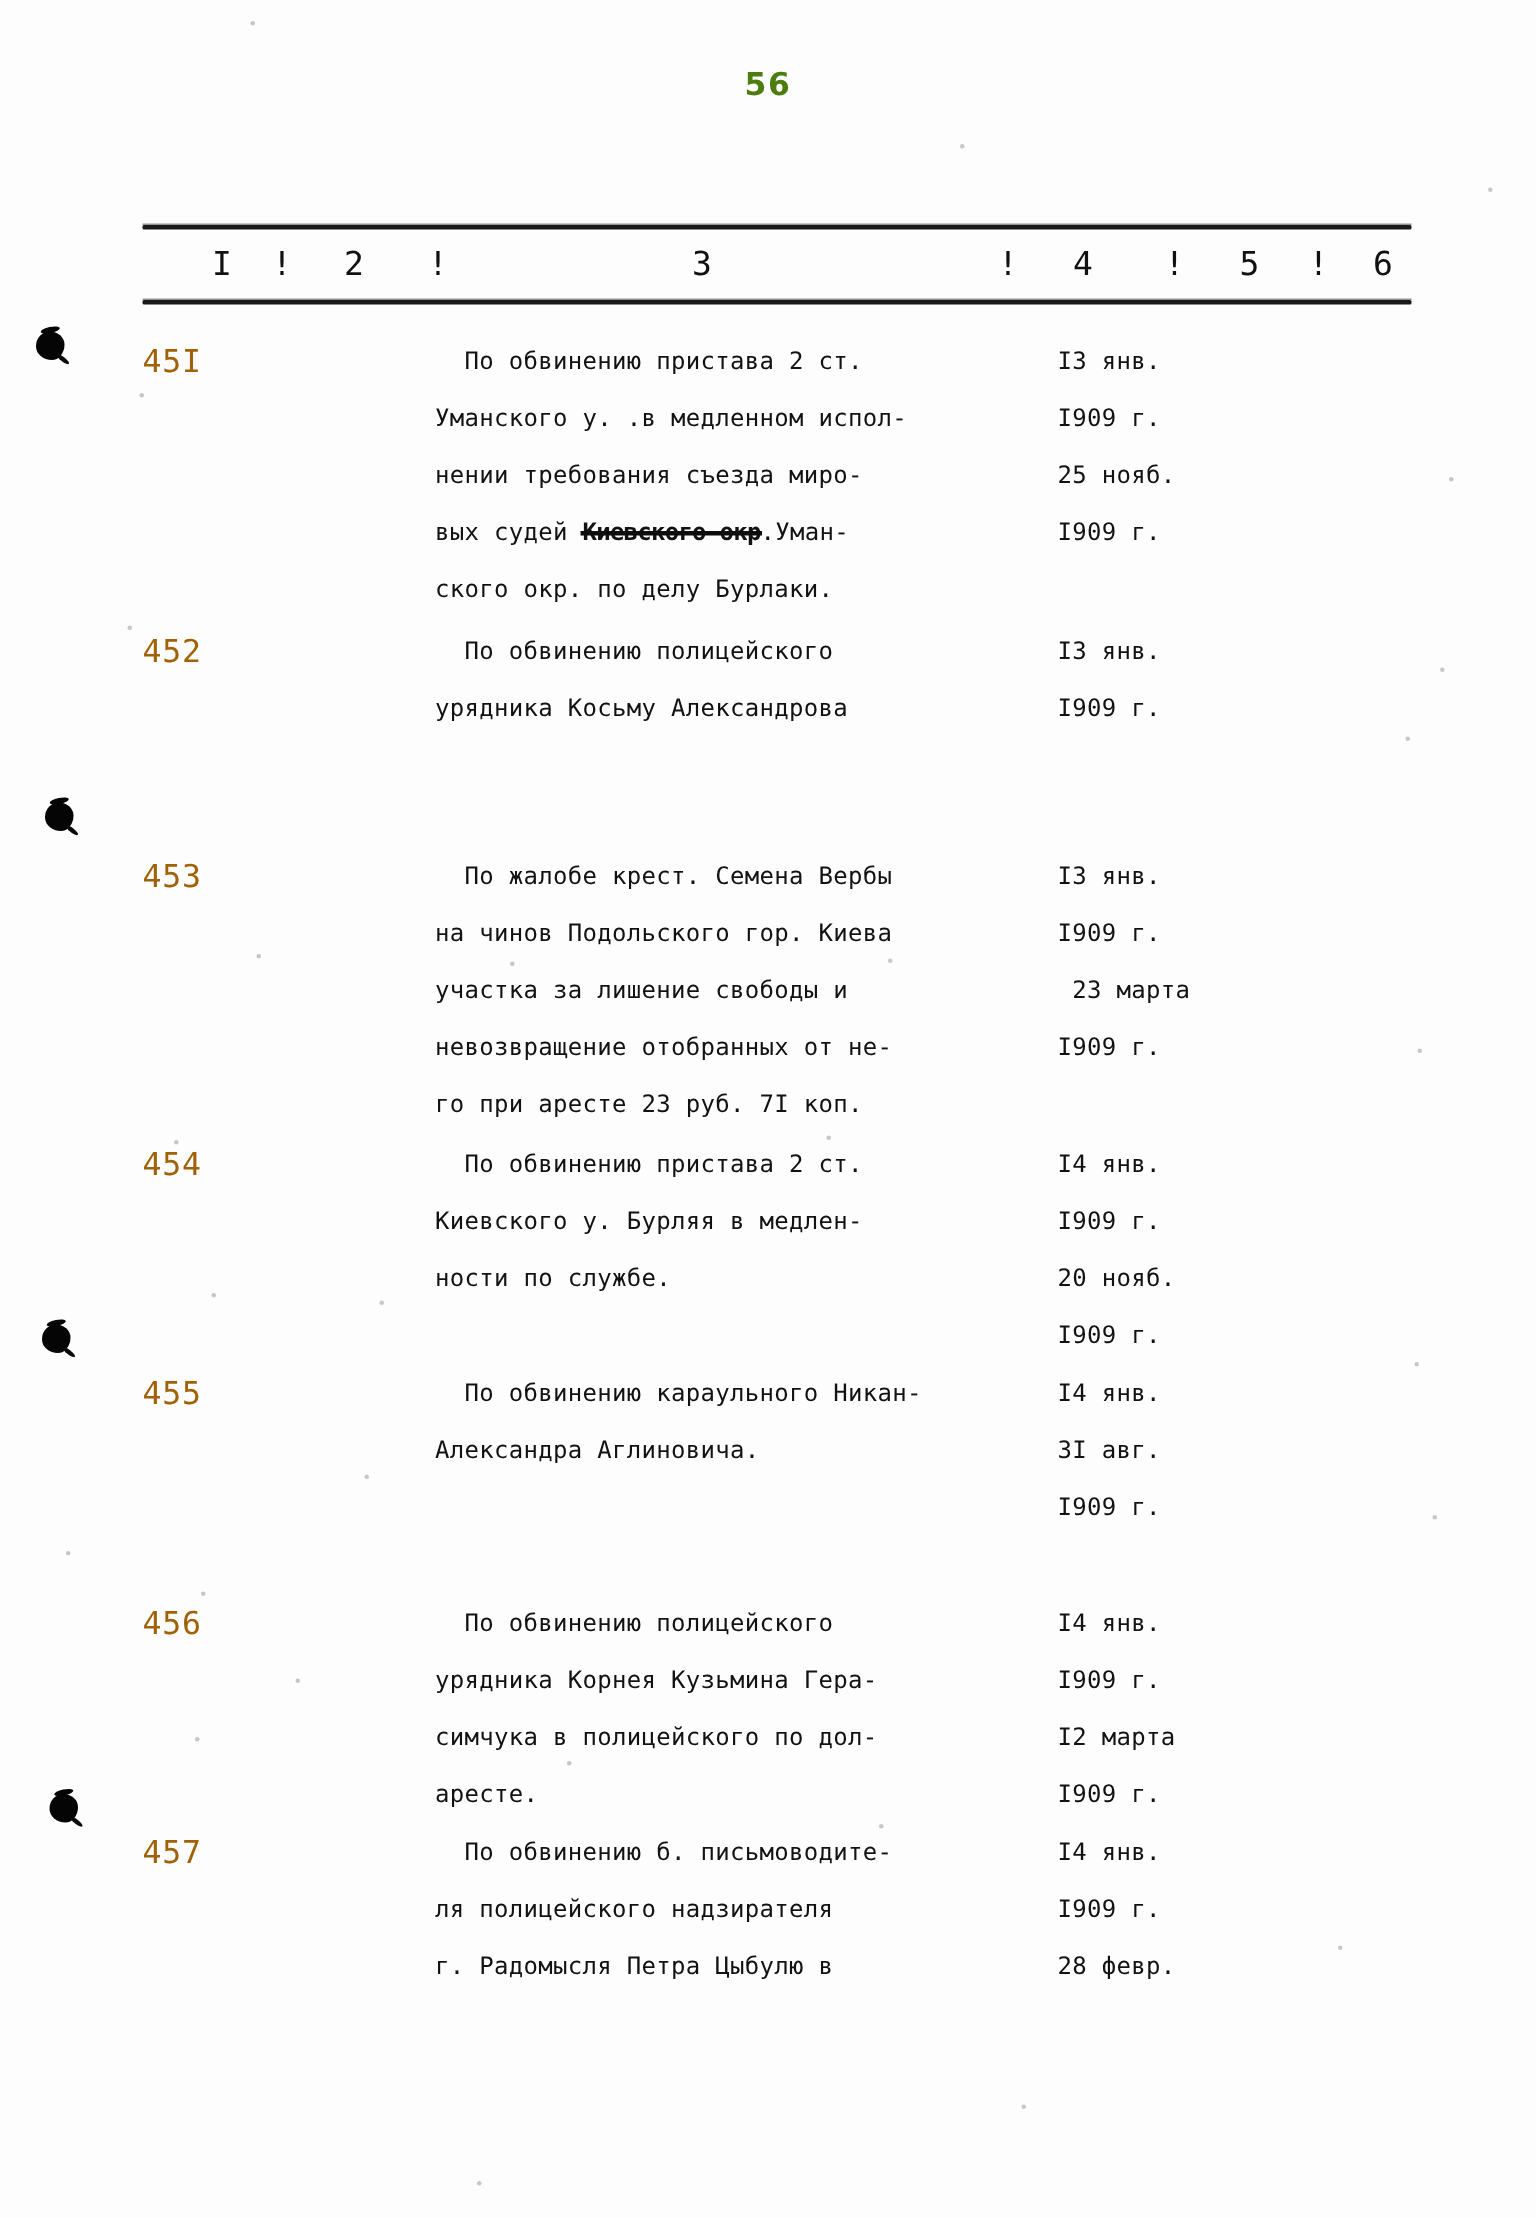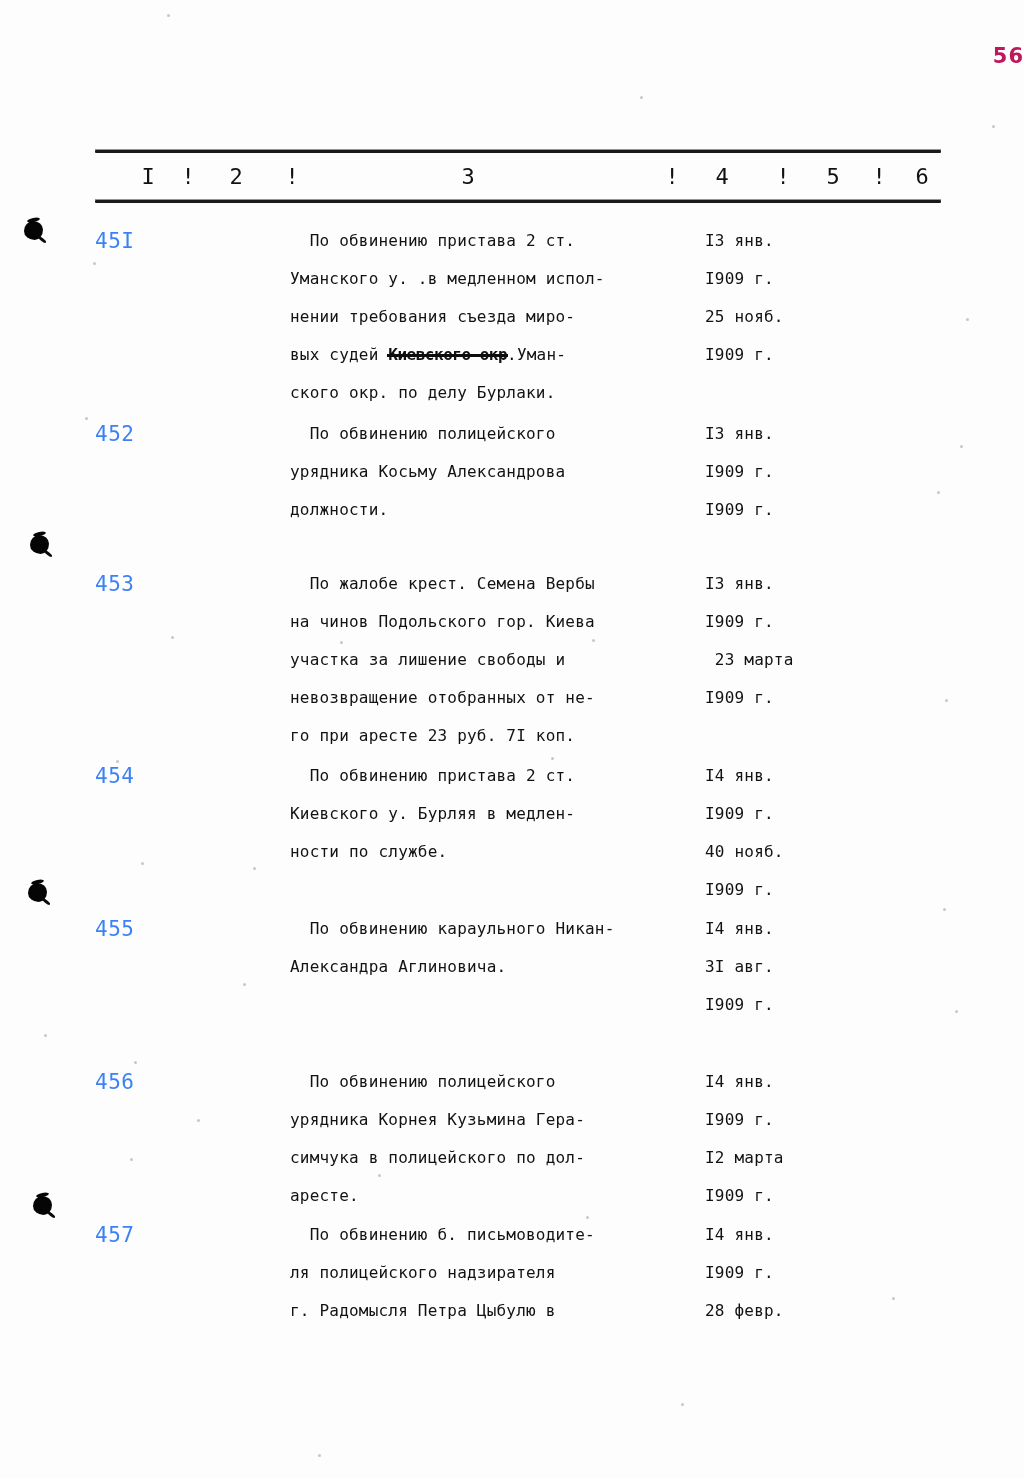--- a/index.html
+++ b/index.html
@@ -17,26 +17,26 @@
     font-family: "DejaVu Sans Mono", "Liberation Mono", monospace;
     color: #141414;
   }
 
   
   #page-number {
     position: absolute;
     top: 44px;
     left: 0;
     width: 1024px;
-    text-align: right;
+    text-align: center;
     font-family: "DejaVu Sans", "Liberation Sans", sans-serif;
     font-size: 21px;
     font-weight: 600;
     letter-spacing: 1px;
-    color: #be185d;
+    color: #4d7c0f;
   }
 
   
   #table-head {
     position: absolute;
     left: 95px;
     top: 150px;
     width: 846px;
     height: 56px;
   }
@@ -122,21 +122,21 @@
     width: 846px;
   }
   .entry-number {
     position: absolute;
     left: 0;
     top: 0;
     width: 100px;
     font-size: 21px;
     line-height: 38px;
     letter-spacing: 0.5px;
-    color: #3b82f6;
+    color: #a16207;
     white-space: pre;
   }
   .entry-body {
     position: absolute;
     left: 195px;
     top: 0;
     width: 650px;
   }
   .line {
     position: relative;
@@ -216,39 +216,38 @@
           <div class="line"><span class="desc">нении требования съезда миро-</span><span class="date">25 нояб.</span></div>
           <div class="line"><span class="desc"><span>вых судей </span><span class="strike">Киевского окр</span><span>.Уман-</span></span><span class="date">I909 г.</span></div>
           <div class="line"><span class="desc">ского окр. по делу Бурлаки.</span><span class="date"></span></div>
         </div>
       </div>
       <div class="entry" style="top: 415px;">
         <div class="entry-number">452</div>
         <div class="entry-body">
           <div class="line"><span class="desc">  По обвинению полицейского</span><span class="date">I3 янв.</span></div>
           <div class="line"><span class="desc">урядника Косьму Александрова</span><span class="date">I909 г.</span></div>
-          <div class="line"><span class="desc">должности.</span><span class="date">I909 г.</span></div>
         </div>
       </div>
       <div class="entry" style="top: 565px;">
         <div class="entry-number">453</div>
         <div class="entry-body">
           <div class="line"><span class="desc">  По жалобе крест. Семена Вербы</span><span class="date">I3 янв.</span></div>
           <div class="line"><span class="desc">на чинов Подольского гор. Киева</span><span class="date">I909 г.</span></div>
           <div class="line"><span class="desc">участка за лишение свободы и</span><span class="date"> 23 марта</span></div>
           <div class="line"><span class="desc">невозвращение отобранных от не-</span><span class="date">I909 г.</span></div>
           <div class="line"><span class="desc">го при аресте 23 руб. 7I коп.</span><span class="date"></span></div>
         </div>
       </div>
       <div class="entry" style="top: 757px;">
         <div class="entry-number">454</div>
         <div class="entry-body">
           <div class="line"><span class="desc">  По обвинению пристава 2 ст.</span><span class="date">I4 янв.</span></div>
           <div class="line"><span class="desc">Киевского у. Бурляя в медлен-</span><span class="date">I909 г.</span></div>
-          <div class="line"><span class="desc">ности по службе.</span><span class="date">40 нояб.</span></div>
+          <div class="line"><span class="desc">ности по службе.</span><span class="date">20 нояб.</span></div>
           <div class="line"><span class="desc"></span><span class="date">I909 г.</span></div>
         </div>
       </div>
       <div class="entry" style="top: 910px;">
         <div class="entry-number">455</div>
         <div class="entry-body">
           <div class="line"><span class="desc">  По обвинению караульного Никан-</span><span class="date">I4 янв.</span></div>
           <div class="line"><span class="desc">Александра Аглиновича.</span><span class="date">3I авг.</span></div>
           <div class="line"><span class="desc"></span><span class="date">I909 г.</span></div>
         </div>

